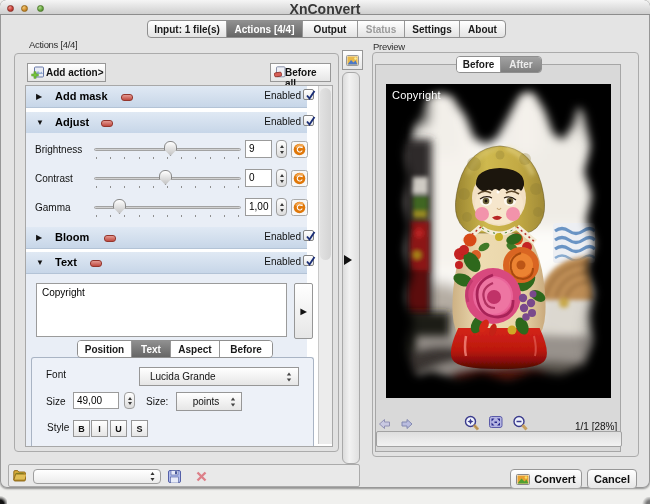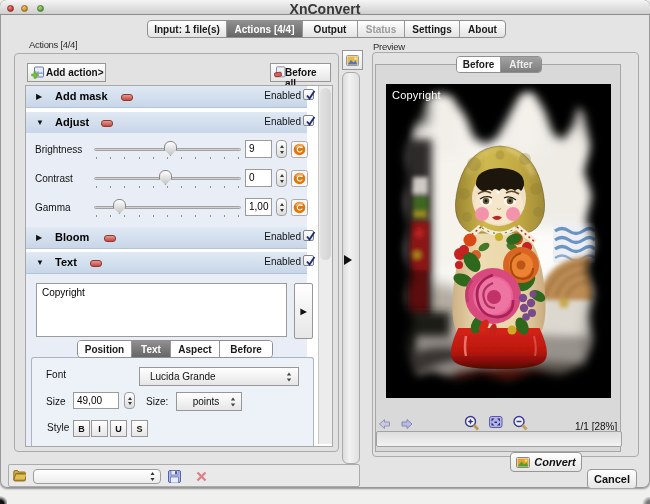--- a/index.html
+++ b/index.html
@@ -554,21 +554,21 @@
     <rect x="3" y="0.5" width="7" height="4.5" fill="#e8ecf8" stroke="#4a5a9a" stroke-width="0.6"></rect>
     <rect x="2.5" y="7" width="8" height="6" fill="#e8ecf8" stroke="#4a5a9a" stroke-width="0.6"></rect>
     <rect x="7" y="1.2" width="2" height="3" fill="#4a5a9a"></rect>
   </svg>
 
   <svg class="abs" style="left:196px;top:471px;" width="11" height="11" viewBox="0 0 11 11">
     <path d="M1.5 1.5 L9.5 9.5 M9.5 1.5 L1.5 9.5" stroke="#dd8089" stroke-width="2.4"></path>
   </svg>
 
 
-  <div class="btn" style="left:510px;top:452px;width:70px;height:18px;border-radius:4px;font-style:italic;">
+  <div class="btn" style="left:510px;top:469px;width:70px;height:18px;border-radius:4px;">
     <svg width="14" height="11" viewBox="0 0 14 11" style="margin-right:4px;">
       <rect x="0.5" y="0.5" width="13" height="10" rx="1" fill="#f8f4e8" stroke="#888"></rect>
       <rect x="1.5" y="1.5" width="11" height="8" fill="#e8a030"></rect>
       <path d="M1.5 9.5 l4 -5 3 3 2 -2 2 4 z" fill="#50a030"></path>
       <circle cx="10" cy="3.5" r="1.3" fill="#f8e060"></circle>
     </svg>
     <span style="font-size:11px;">Convert</span>
   </div>
 
   <div class="btn" style="left:587px;top:469px;width:48px;height:18px;border-radius:4px;">

